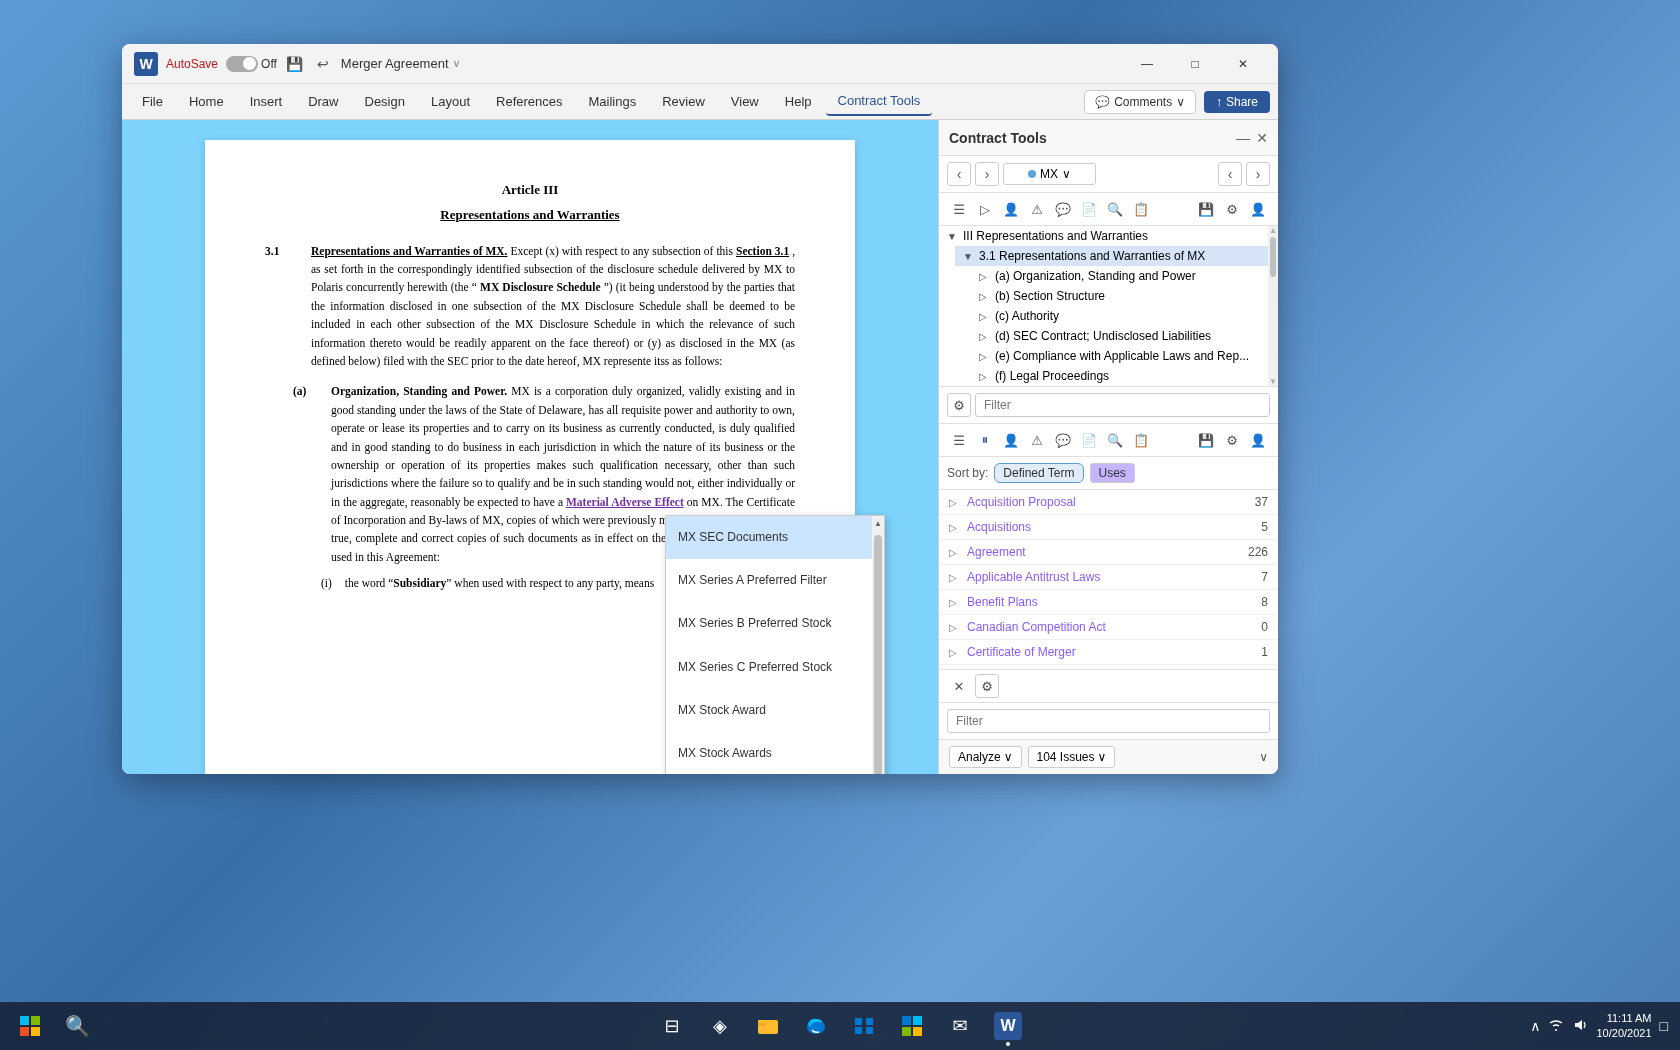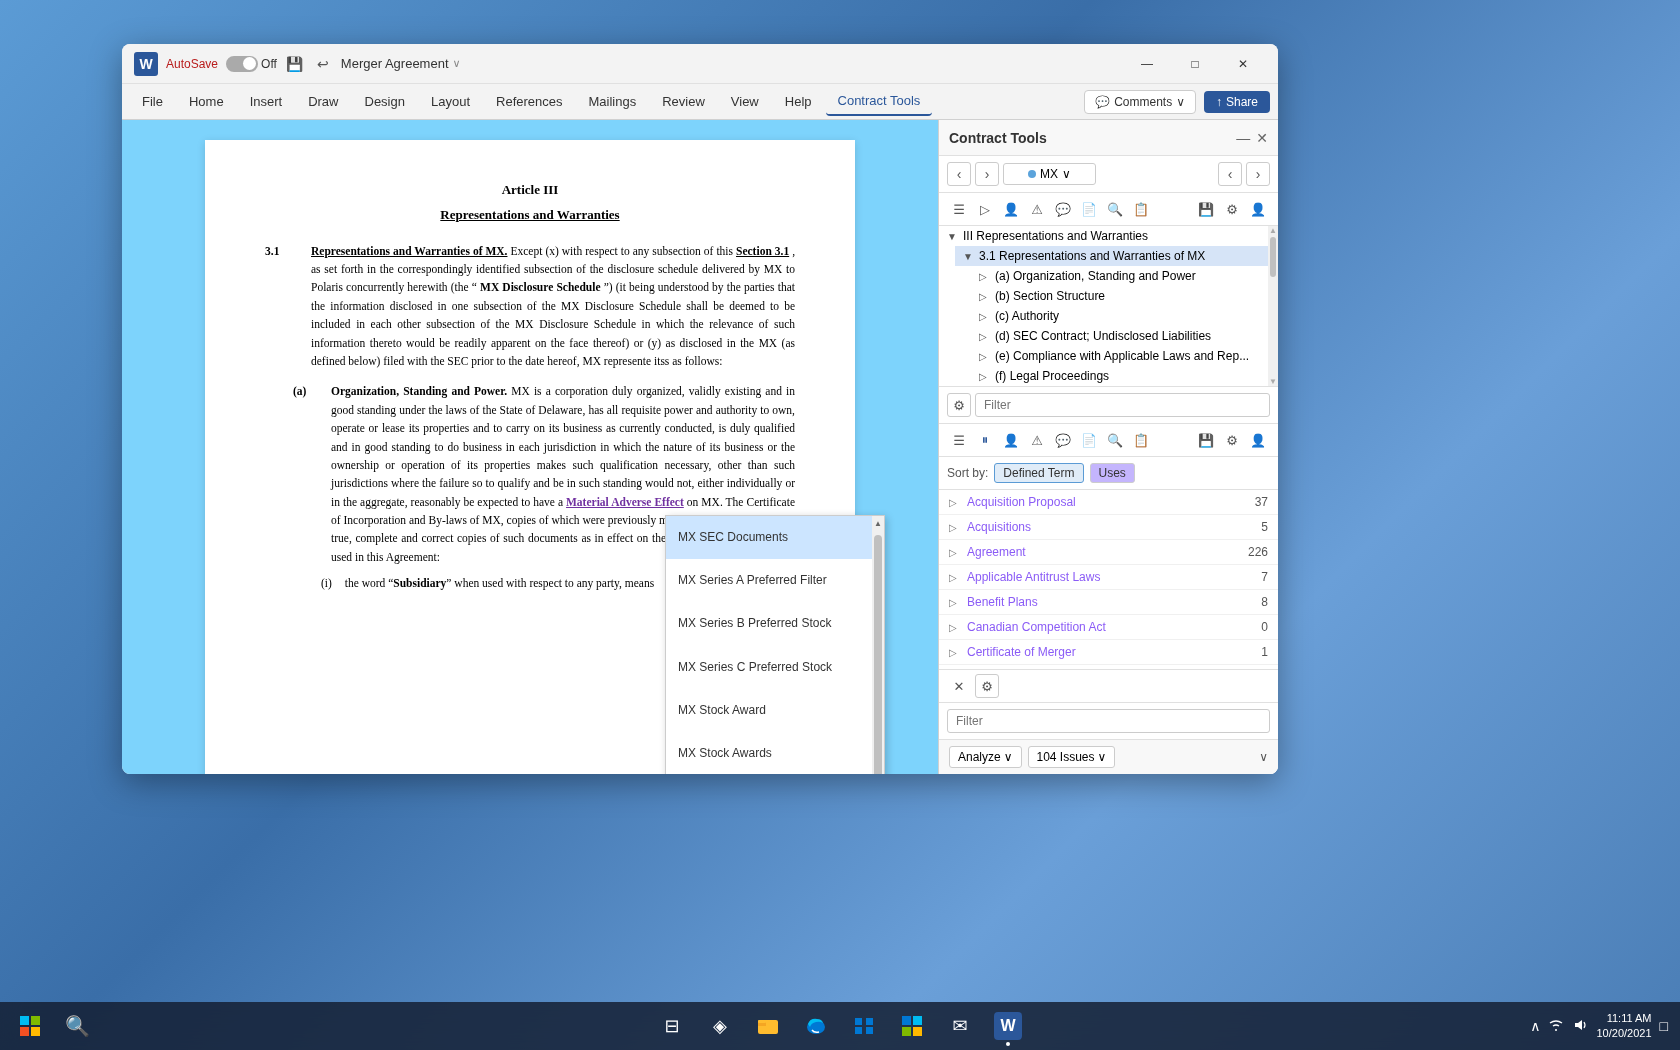--- a/index.html
+++ b/index.html
@@ -434,21 +434,21 @@
       padding: 2px 8px;
       border: 1px solid #ccc;
       border-radius: 3px;
       background: #c4b5fd;
       font-size: 12px;
       cursor: pointer;
       color: #333;
       font-weight: 500;
     }
 
-    .sort-btn.active { background: #e0ecf8; border-color: #5b9bd5; }
+    .sort-btn.active { background: #e0ecf8; border-color: #5b9bd5; border-radius: 6px; }
 
     
     .term-list {
       flex: 1;
       overflow-y: auto;
     }
 
     .term-item {
       display: flex;
       align-items: center;

